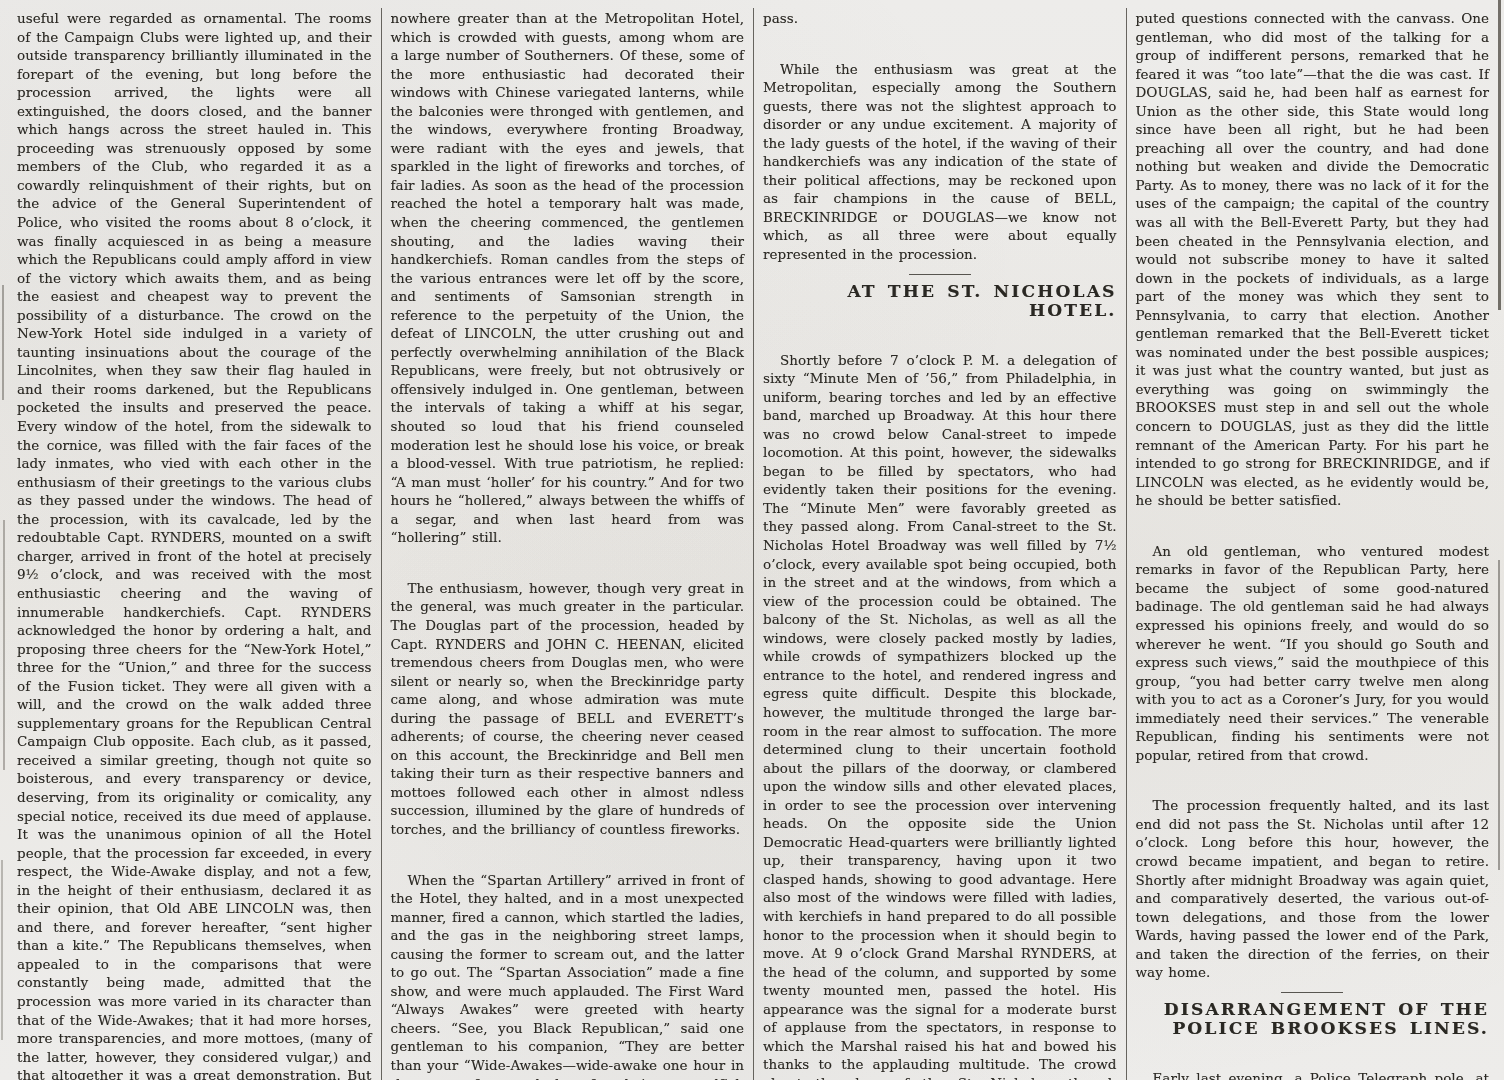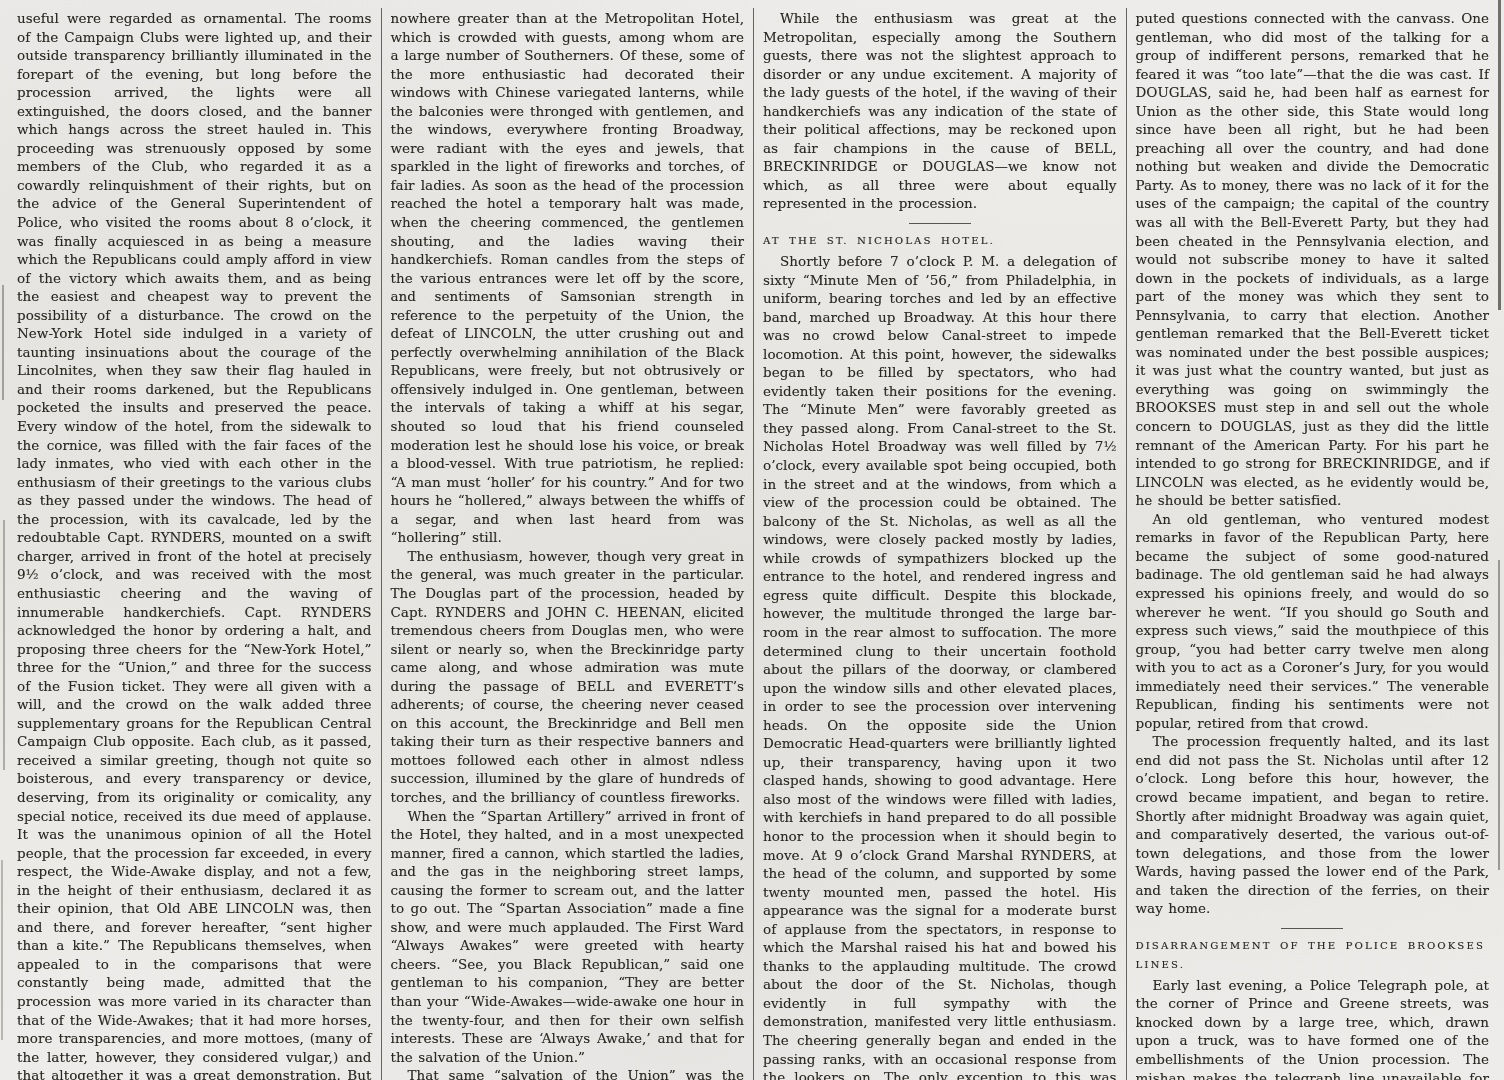--- a/index.html
+++ b/index.html
@@ -39,29 +39,29 @@
   .paragraph {
     margin: 0;
     font-size: 13.4px;
     line-height: 18.55px;
     text-align: justify;
     text-justify: inter-word;
     letter-spacing: 0.1px;
     word-spacing: 1.2px;
     text-shadow: 0.3px 0.3px 0 rgba(62,58,50,0.38);
   }
-  .paragraph.indent { text-indent: 17px; }
+  .paragraph.indent { text-indent: 17px; margin-top: 32px; }
   .headline {
     margin: 3px 0 3px 0;
-    font-size: 10px;
+    font-size: 17px;
     line-height: 19px;
-    font-weight: normal;
+    font-weight: bold;
     letter-spacing: 2.2px;
     word-spacing: 3px;
-    text-align: left;
+    text-align: right;
     text-shadow: 0.4px 0.4px 0 rgba(62,58,50,0.45);
   }
   .headline-rule {
     width: 62px;
     margin: 9px auto 7px auto;
     border-top: 1.6px solid rgba(50,47,41,0.8);
   }
   
   .artifact { position: absolute; background: rgba(62,58,50,0.7); }
   .artifact.right-top    { right: 3px;  top: 0;     width: 3px; height: 310px; }
@@ -78,20 +78,21 @@
 <div class="column">
       <p class="paragraph">useful were regarded as ornamental.  The rooms of the Campaign Clubs were lighted up, and their outside transparency brilliantly illuminated in the forepart of the evening, but long before the procession arrived, the lights were all extinguished, the doors closed, and the banner which hangs across the street hauled in. This proceeding was strenuously opposed by some members of the Club, who regarded it as a cowardly relinquishment of their rights, but on the advice of the General Superintendent of Police, who visited the rooms about 8 o’clock, it was finally acquiesced in as being a measure which the Republicans could amply afford in view of the victory which awaits them, and as being the easiest and cheapest way to prevent the possibility of a disturbance.  The crowd on the New-York Hotel side indulged in a variety of taunting insinuations about the courage of the Lincolnites, when they saw their flag hauled in and their rooms darkened, but the Republicans pocketed the insults and preserved the peace.  Every window of the hotel, from the sidewalk to the cornice, was filled with the fair faces of the lady inmates, who vied with each other in the enthusiasm of their greetings to the various clubs as they passed under the windows.  The head of the procession, with its cavalcade, led by the redoubtable Capt. RYNDERS, mounted on a swift charger, arrived in front of the hotel at precisely 9½ o’clock, and was received with the most enthusiastic cheering and the waving of innumerable handkerchiefs.  Capt. RYNDERS acknowledged the honor by ordering a halt, and proposing three cheers for the “New-York Hotel,” three for the “Union,” and three for the success of the Fusion ticket.  They were all given with a will, and the crowd on the walk added three supplementary groans for the Republican Central Campaign Club opposite.  Each club, as it passed, received a similar greeting, though not quite so boisterous, and every transparency or device, deserving, from its originality or comicality, any special notice, received its due meed of applause.  It was the unanimous opinion of all the Hotel people, that the procession far exceeded, in every respect, the Wide-Awake display, and not a few, in the height of their enthusiasm, declared it as their opinion, that Old ABE LINCOLN was, then and there, and forever hereafter, “sent higher than a kite.” The Republicans themselves, when appealed to in the comparisons that were constantly being made, admitted that the procession was more varied in its character than that of the Wide-Awakes; that it had more horses, more transparencies, and more mottoes, (many of the latter, however, they considered vulgar,) and that altogether it was a great demonstration.  But as to numbers, they could tell better when it had all passed.  There was one point that the Republicans claimed beyond cavil, and that was that their procession was made up of more genteel looking men.  This point was bluffly knocked in the head, however, by a burly Democrat, who declared that “it wasn’t genteel lookin’ men who did the votin’ in this ’ere country; the old Whig Party allers thought that and they found theirselves mistaken.”</p>
     </div>
     <div class="column">
       <p class="paragraph">nowhere greater than at the Metropolitan Hotel, which is crowded with guests, among whom are a large number of Southerners.  Of these, some of the more enthusiastic had decorated their windows with Chinese variegated lanterns, while the balconies were thronged with gentlemen, and the windows, everywhere fronting Broadway, were radiant with the eyes and jewels, that sparkled in the light of fireworks and torches, of fair ladies.  As soon as the head of the procession reached the hotel a temporary halt was made, when the cheering commenced, the gentlemen shouting, and the ladies waving their handkerchiefs.  Roman candles from the steps of the various entrances were let off by the score, and sentiments of Samsonian strength in reference to the perpetuity of the Union, the defeat of LINCOLN, the utter crushing out and perfectly overwhelming annihilation of the Black Republicans, were freely, but not obtrusively or offensively indulged in.  One gentleman, between the intervals of taking a whiff at his segar, shouted so loud that his friend counseled moderation lest he should lose his voice, or break a blood-vessel. With true patriotism, he replied: “A man must ‘holler’ for his country.”  And for two hours he “hollered,” always between the whiffs of a segar, and when last heard from was “hollering” still.</p>
       <p class="paragraph indent">The enthusiasm, however, though very great in the general, was much greater in the particular.  The Douglas part of the procession, headed by Capt. RYNDERS and JOHN C. HEENAN, elicited tremendous cheers from Douglas men, who were silent or nearly so, when the Breckinridge party came along, and whose admiration was mute during the passage of BELL and EVERETT’s adherents; of course, the cheering never ceased on this account, the Breckinridge and Bell men taking their turn as their respective banners and mottoes followed each other in almost ndless succession, illumined by the glare of hundreds of torches, and the brilliancy of countless fireworks.</p>
       <p class="paragraph indent">When the “Spartan Artillery” arrived in front of the Hotel, they halted, and in a most unexpected manner, fired a cannon, which startled the ladies, and the gas in the neighboring street lamps, causing the former to scream out, and the latter to go out.  The “Spartan Association” made a fine show, and were much applauded.  The First Ward “Always Awakes” were greeted with hearty cheers.  “See, you Black Republican,” said one gentleman to his companion, “They are better than your “Wide-Awakes—wide-awake one hour in the twenty-four, and then for their own selfish interests.  These are ‘Always Awake,’ and that for the salvation of the Union.”</p>
       <p class="paragraph indent">That same “salvation of the Union” was the great theme of conversation, comment, assertion and ejaculation, last night, in, about and around the Metropolitan Hotel, as probably it was at the other hotels and buildings in the line of the procession.  “Save the Union.”  “The Union must be saved, anyhow.”  One man in our hearing, probably a Black Republican, ventured to ask an ardent savior of the Union which candidate in the procession was to save it—whether DOUGLAS, BRECKINRIDGE or BELL, as they each had their adherents and voters, and, in view of the fact that there could be only one President, which of them was it to be ?  The impudent querist, however, was so thoroughly snubbed for his impertinent interrogatory, that he did not venture to make another remark during the two hours that the procession continued to</p>
     </div>
     <div class="column">
+      <p class="paragraph">pass.</p>
       <p class="paragraph indent">While the enthusiasm was great at the Metropolitan, especially among the Southern guests, there was not the slightest approach to disorder or any undue excitement.  A majority of the lady guests of the hotel, if the waving of their handkerchiefs was any indication of the state of their political affections, may be reckoned upon as fair champions in the cause of BELL, BRECKINRIDGE or DOUGLAS—we know not which, as all three were about equally represented in the procession.</p>
       <div class="headline-rule"></div>
       <h2 class="headline">AT THE ST. NICHOLAS HOTEL.</h2>
       <p class="paragraph indent">Shortly before 7 o’clock P. M. a delegation of sixty “Minute Men of ’56,” from Philadelphia, in uniform, bearing torches and led by an effective band, marched up Broadway.  At this hour there was no crowd below Canal-street to impede locomotion.  At this point, however, the sidewalks began to be filled by spectators, who had evidently taken their positions for the evening.  The “Minute Men” were favorably greeted as they passed along.  From Canal-street to the St. Nicholas Hotel Broadway was well filled by 7½ o’clock, every available spot being occupied, both in the street and at the windows, from which a view of the procession could be obtained.  The balcony of the St. Nicholas, as well as all the windows, were closely packed mostly by ladies, while crowds of sympathizers blocked up the entrance to the hotel, and rendered ingress and egress quite difficult.  Despite this blockade, however, the multitude thronged the large bar-room in the rear almost to suffocation.  The more determined clung to their uncertain foothold about the pillars of the doorway, or clambered upon the window sills and other elevated places, in order to see the procession over intervening heads.  On the opposite side the Union Democratic Head-quarters were brilliantly lighted up, their transparency, having upon it two clasped hands, showing to good advantage.  Here also most of the windows were filled with ladies, with kerchiefs in hand prepared to do all possible honor to the procession when it should begin to move.  At 9 o’clock Grand Marshal RYNDERS, at the head of the column, and supported by some twenty mounted men, passed the hotel.  His appearance was the signal for a moderate burst of applause from the spectators, in response to which the Marshal raised his hat and bowed his thanks to the applauding multitude.  The crowd about the door of the St. Nicholas, though evidently in full sympathy with the demonstration, manifested very little enthusiasm.  The cheering generally began and ended in the passing ranks, with an occasional response from the lookers on.  The only exception to this was when the delegations from Jersey City, Newark, Perth Amboy and New-Brunswick passed.  These delegations made a fine appearance, and elicited marked applause, which was manifested by clapping of hands and cheering from all sides, while the ladies enthusiastically waved their white handkerchiefs from the windows.  The St. Nicholas appeared to be especially favored by the discharge of an extra quantity of fire-works and other demonstrations.  The six-pounder which was carried in the procession was fired in front of the hotel, with a stunning report, which broke the windows, and brought a shower of shattered glass upon the heads of the people beneath.</p>
     </div>
     <div class="column">
       <p class="paragraph">puted questions connected with the canvass.  One gentleman, who did most of the talking for a group of indifferent persons, remarked that he feared it was “too late”—that the die was cast.  If DOUGLAS, said he, had been half as earnest for Union as the other side, this State would long since have been all right, but he had been preaching all over the country, and had done nothing but weaken and divide the Democratic Party.  As to money, there was no lack of it for the uses of the campaign; the capital of the country was all with the Bell-Everett Party, but they had been cheated in the Pennsylvania election, and would not subscribe money to have it salted down in the pockets of individuals, as a large part of the money was which they sent to Pennsylvania, to carry that election.  Another gentleman remarked that the Bell-Everett ticket was nominated under the best possible auspices; it was just what the country wanted, but just as everything was going on swimmingly the BROOKSES must step in and sell out the whole concern to DOUGLAS, just as they did the little remnant of the American Party.  For his part he intended to go strong for BRECKINRIDGE, and if LINCOLN was elected, as he evidently would be, he should be better satisfied.</p>
       <p class="paragraph indent">An old gentleman, who ventured modest remarks in favor of the Republican Party, here became the subject of some good-natured badinage.  The old gentleman said he had always expressed his opinions freely, and would do so wherever he went.  “If you should go South and express such views,” said the mouthpiece of this group, “you had better carry twelve men along with you to act as a Coroner’s Jury, for you would immediately need their services.”  The venerable Republican, finding his sentiments were not popular, retired from that crowd.</p>
       <p class="paragraph indent">The procession frequently halted, and its last end did not pass the St. Nicholas until after 12 o’clock. Long before this hour, however, the crowd became impatient, and began to retire.  Shortly after midnight Broadway was again quiet, and comparatively deserted, the various out-of-town delegations, and those from the lower Wards, having passed the lower end of the Park, and taken the direction of the ferries, on their way home.</p>
       <div class="headline-rule"></div>

